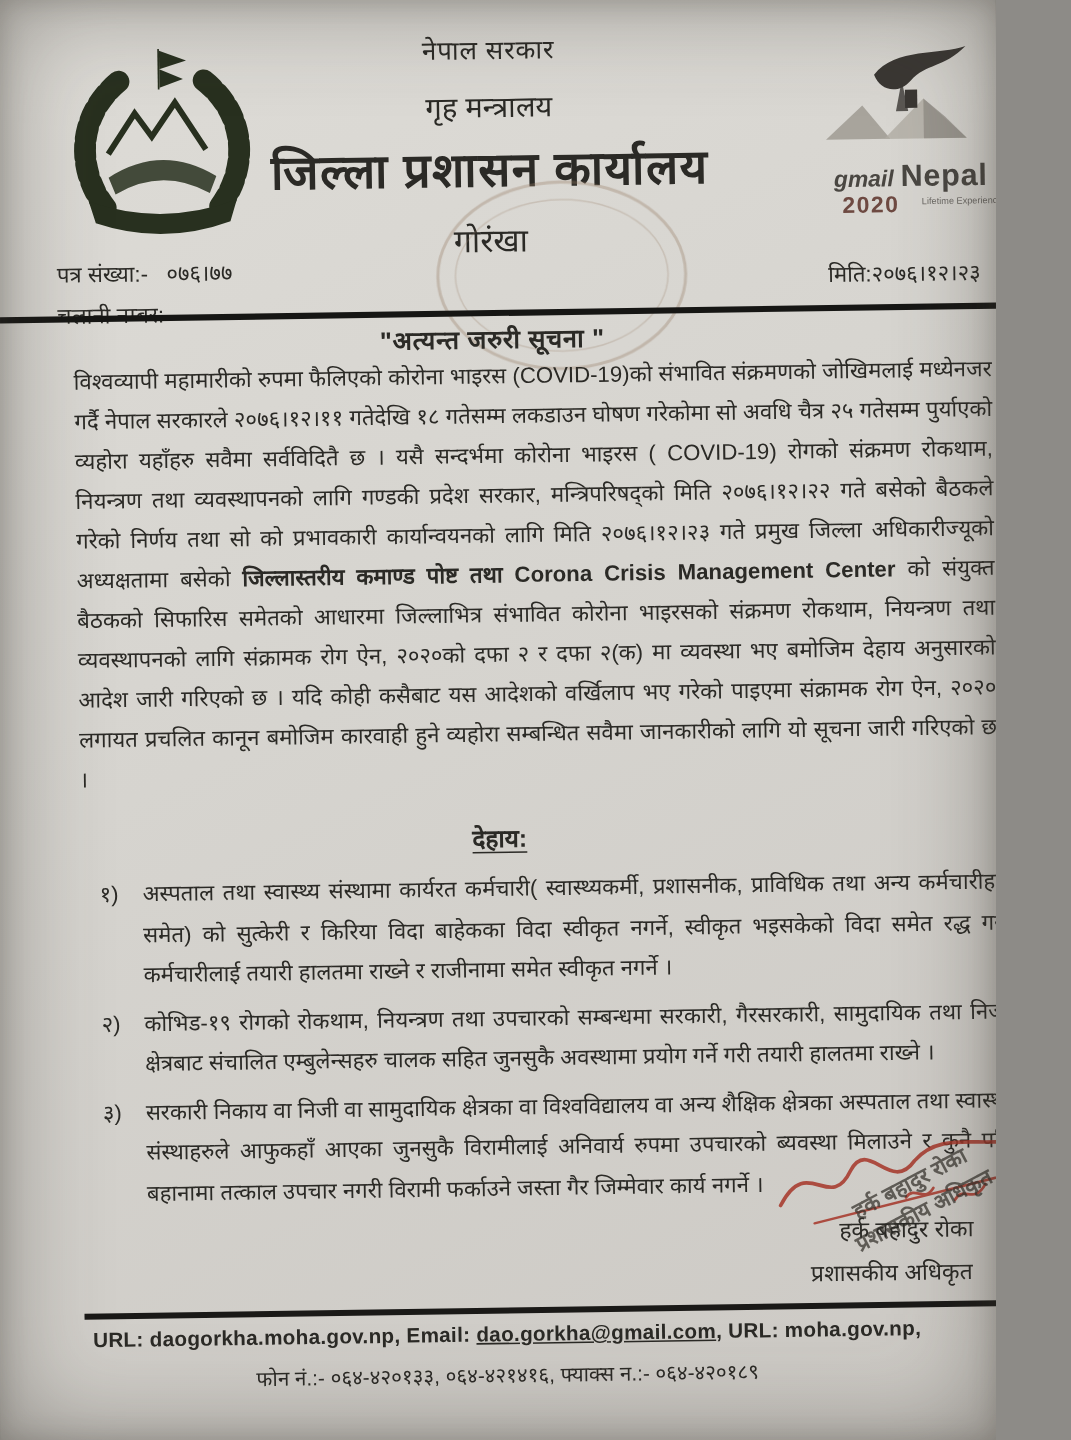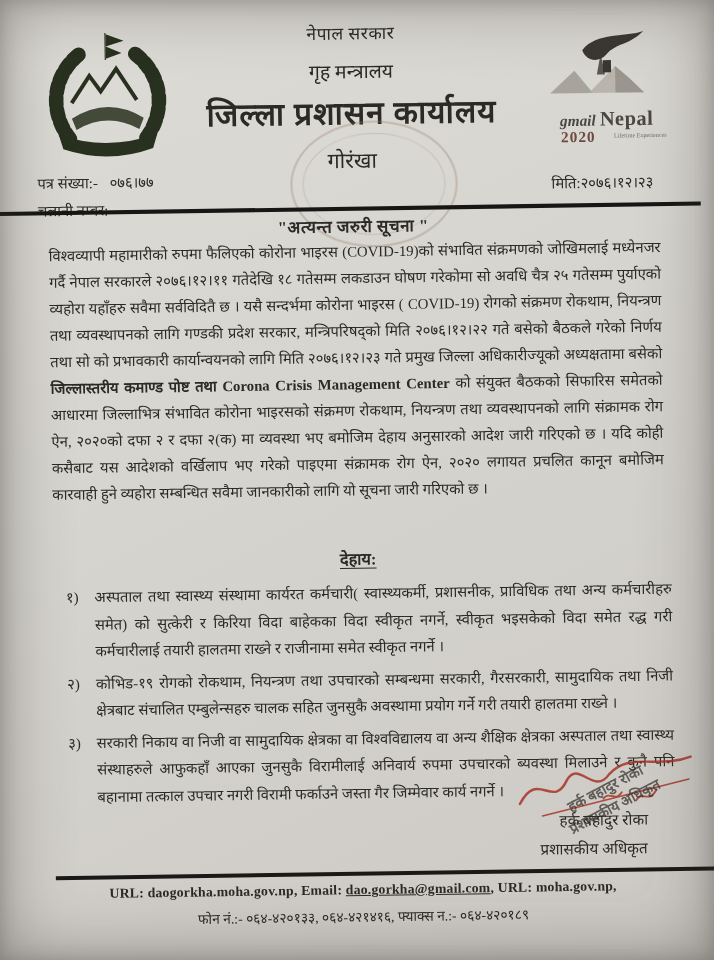--- a/index.html
+++ b/index.html
@@ -1,19 +1,19 @@
 <!DOCTYPE html>
 <html><head>
 <meta charset="utf-8">
 <style>
   html,body{margin:0;padding:0;background:#8d8b87;}
   .photo{
-    position:relative;width:714px;height:960px;overflow:hidden;
+    position:relative;width:664px;height:960px;overflow:hidden;
     background:#c8c6c1;
-    font-family:Liberation Serif, serif;
+    font-family:Liberation Sans, sans-serif;
     color:#2b2a26;
   }
   .vignette{position:absolute;inset:0;pointer-events:none;z-index:50;
     box-shadow:inset 0 0 70px rgba(55,50,44,.45), inset 0 0 18px rgba(55,50,44,.25);}
   .bottom-band{position:absolute;left:0;right:0;bottom:0;height:13px;z-index:40;
     background:linear-gradient(#55524d,#17161
 4);}
   .sheet{
     position:absolute;inset:0;
     background:linear-gradient(155deg,#dedcd7 0%,#d6d4cf 45%,#ccc9c4 100%);

